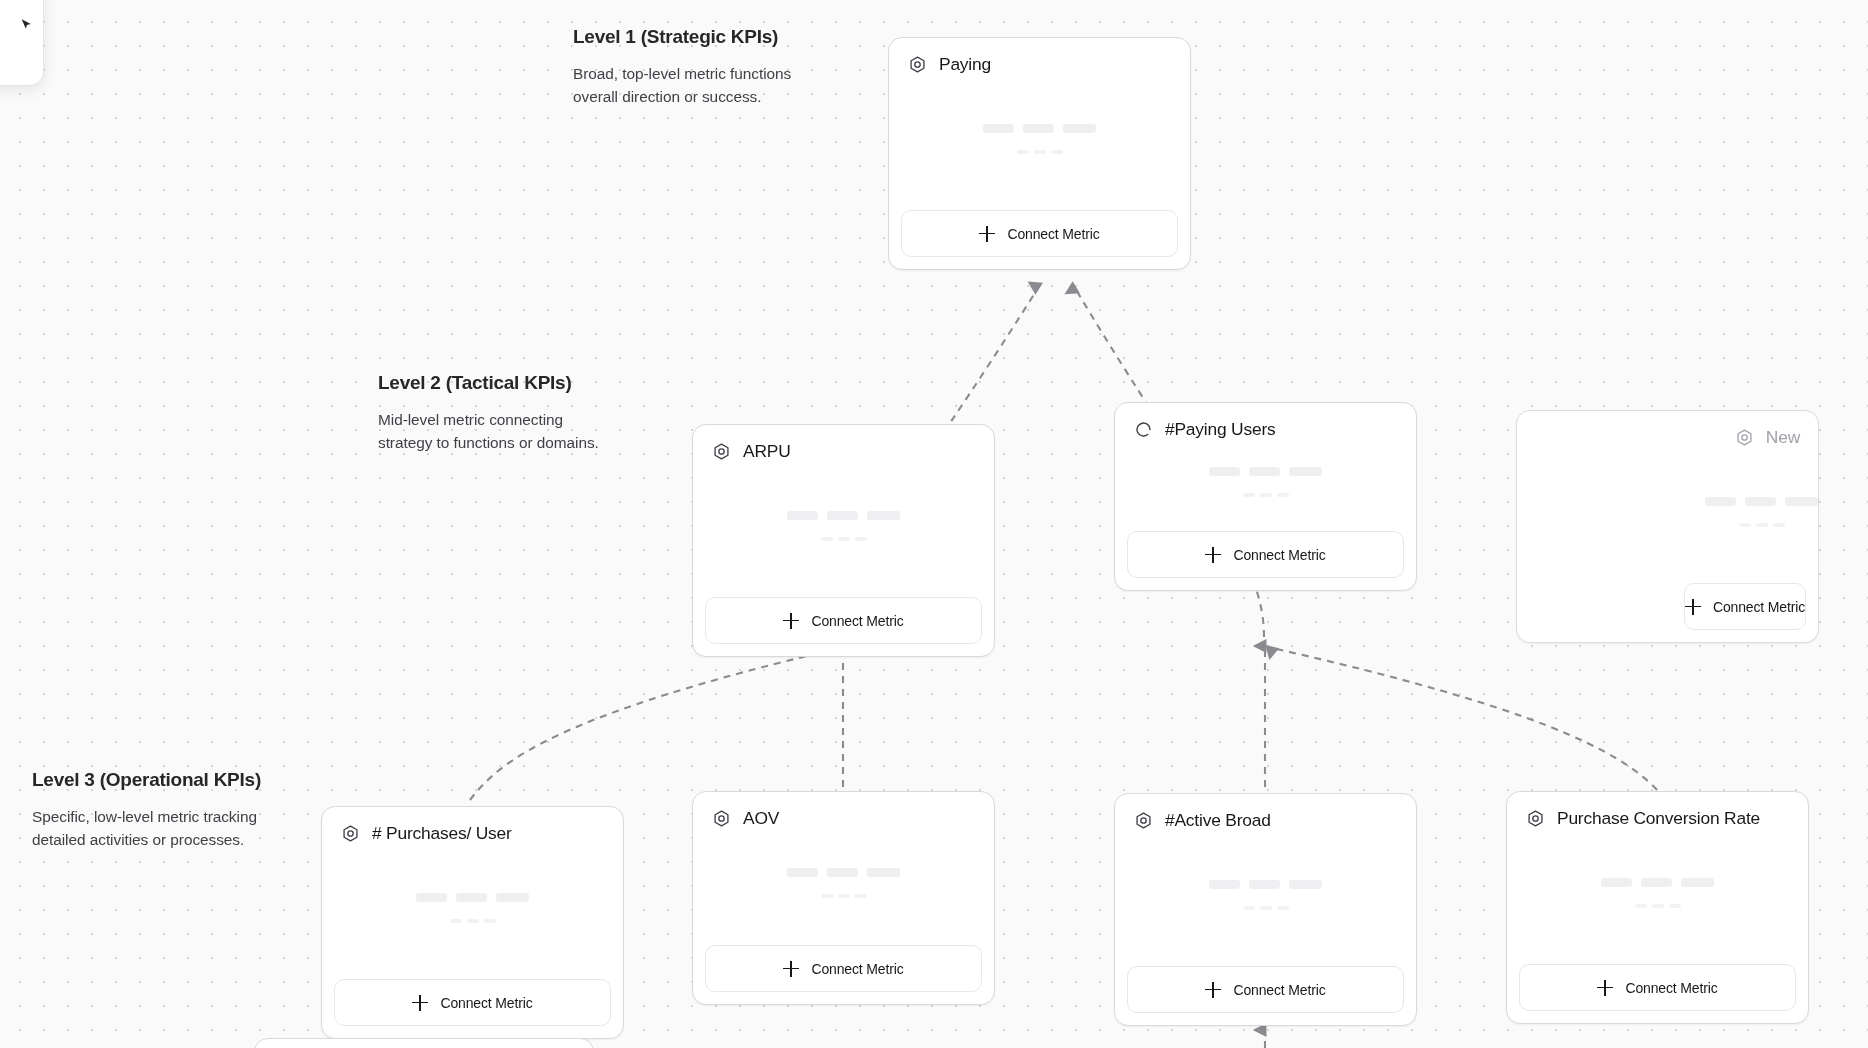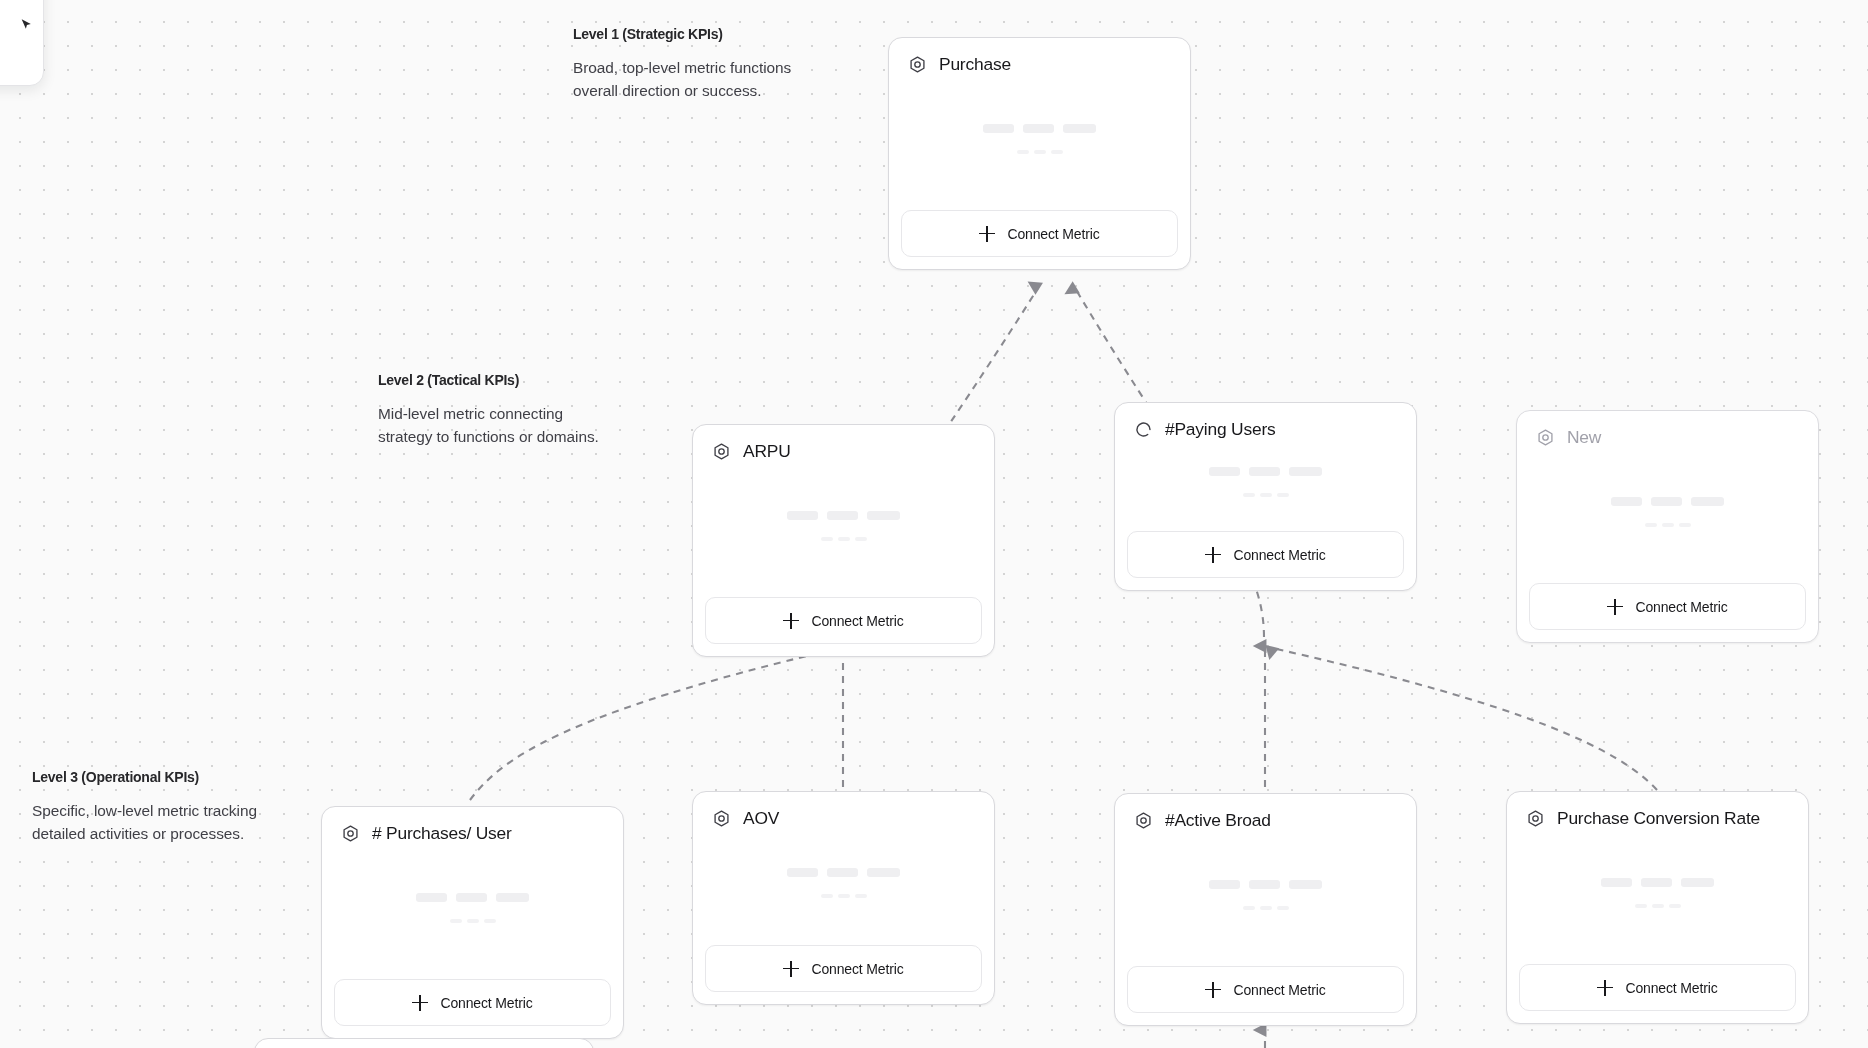--- a/index.html
+++ b/index.html
@@ -35,21 +35,21 @@
     pointer-events: none;
     z-index: 1;
   }
 
   
   .level-note {
     position: absolute;
     z-index: 2;
   }
   .level-title {
-    font-size: 14px;
+    font-size: 19px;
     font-weight: 700;
     color: #27272a;
     letter-spacing: -0.25px;
     white-space: nowrap;
     line-height: 1.2;
   }
   .level-desc {
     margin-top: 13px;
     font-size: 15.4px;
     font-weight: 400;
@@ -65,21 +65,21 @@
     position: absolute;
     box-sizing: border-box;
     background: #ffffff;
     border: 1px solid #d9d9dd;
     border-radius: 14px;
     box-shadow: 0 1px 2px rgba(16,17,26,0.055);
     display: flex;
     flex-direction: column;
     z-index: 3;
   }
-  .node.dim { border-color: #dcdce0; }
+  .node.dim { border-color: #dcdce0; align-items: flex-end; }
 
   .node-header {
     display: flex;
     align-items: center;
     gap: 11px;
     padding: 16px 18px 0 18px;
     flex: 0 0 auto;
   }
   .node-icon {
     width: 21px;
@@ -245,21 +245,21 @@
   </div>
 
   <div class="node" style="left:888px; top:37px; width:303px; height:233px;">
     <div class="node-header">
       <span class="node-icon">
         <svg width="19" height="19" viewBox="0 0 24 24" fill="none" stroke="currentColor" stroke-width="1.7" stroke-linejoin="round">
           <path d="M12 2.6 20.1 7.3v9.4L12 21.4 3.9 16.7V7.3z"></path>
           <circle cx="12" cy="12" r="3.4"></circle>
         </svg>
       </span>
-      <span class="node-title">Purchase</span>
+      <span class="node-title">Paying</span>
     </div>
     <div class="node-body">
       <div class="sk-row">
         <i class="sk-bar w1"></i>
         <i class="sk-bar w2"></i>
         <i class="sk-bar w3"></i>
       </div>
       <div class="sk-row small">
         <i class="sk-bar s"></i>
         <i class="sk-bar s"></i>

